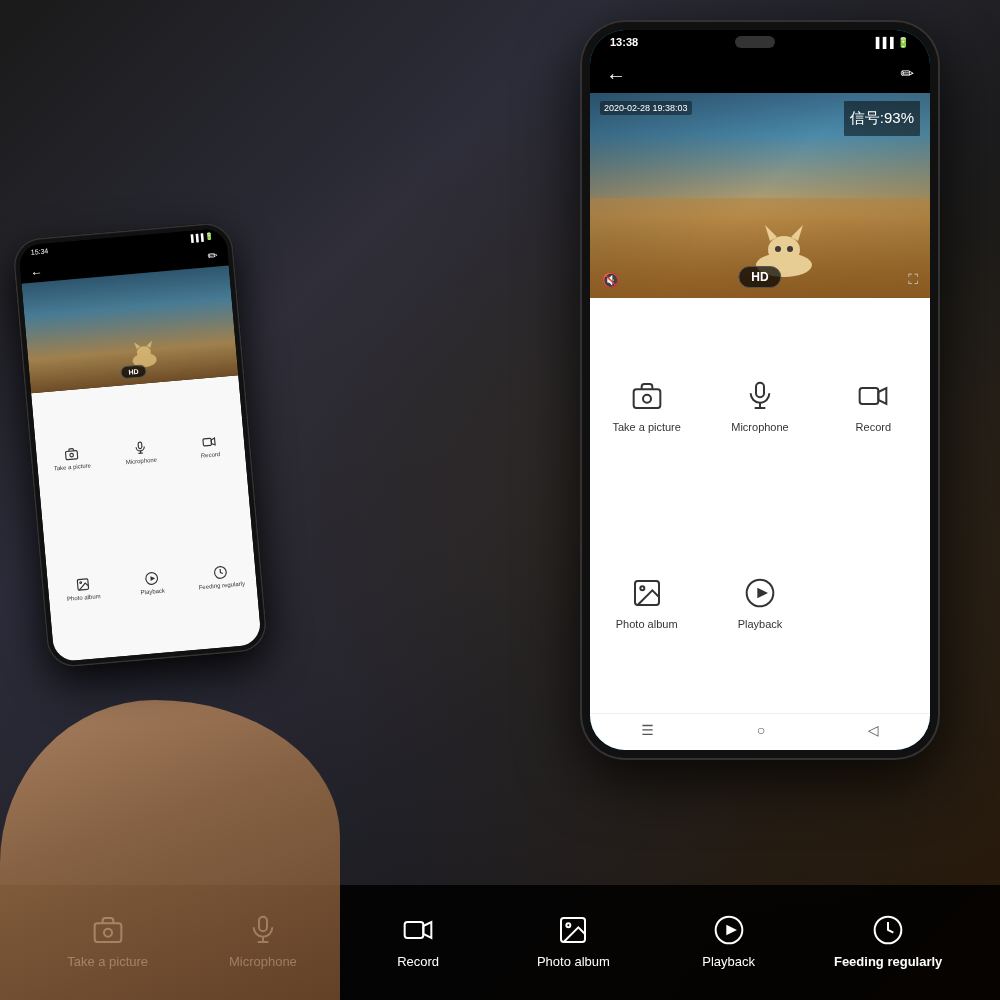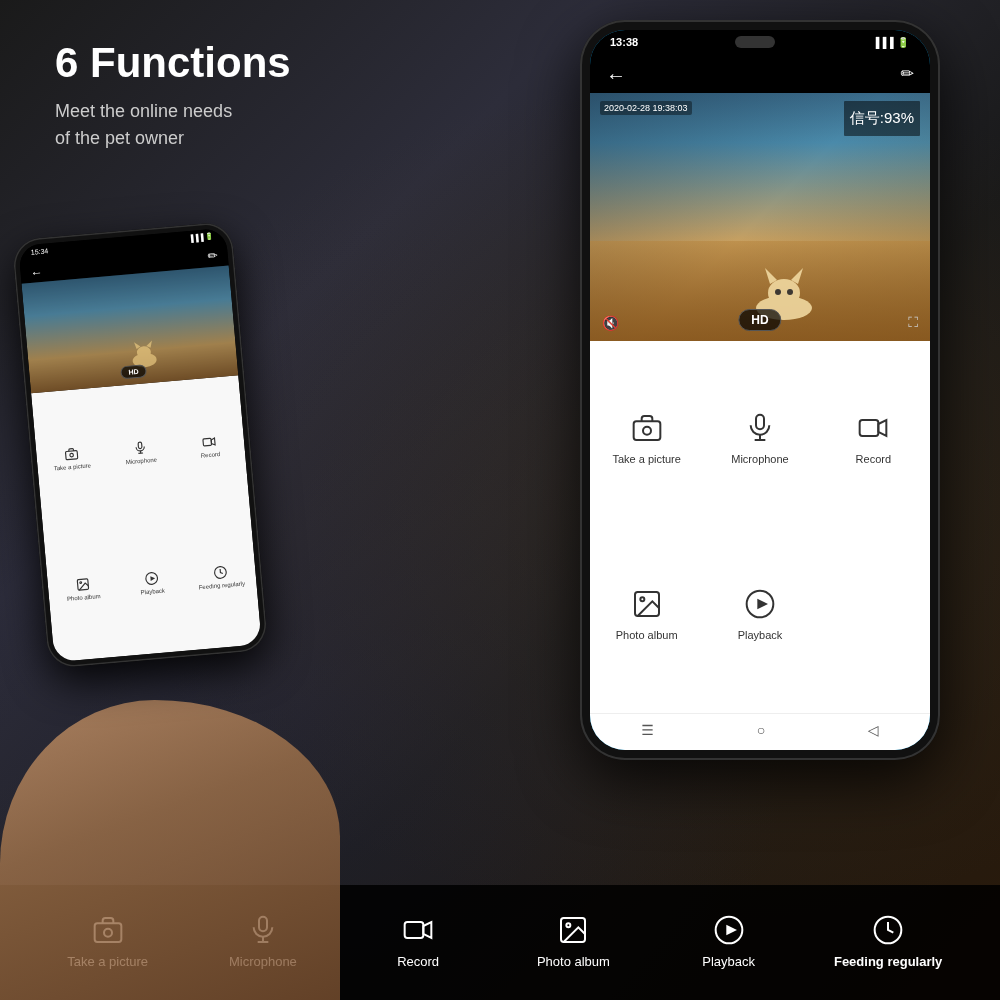--- a/index.html
+++ b/index.html
@@ -112,21 +112,21 @@
     }
 
     .nav-edit {
       color: #fff;
       font-size: 16px;
     }
 
     
     .camera-view {
       background: linear-gradient(180deg, #3a6b8a 0%, #4a8aaa 20%, #c8a060 60%, #8a6030 100%);
-      height: 248px;
+      height: 205px;
       position: relative;
       overflow: hidden;
     }
 
     .camera-view-overlay {
       position: absolute;
       inset: 0;
       background: linear-gradient(135deg, rgba(20,40,60,0.4) 0%, transparent 50%, rgba(80,60,20,0.3) 100%);
     }
 
@@ -370,27 +370,20 @@
     }
   </style>
 </head>
 <body>
 
 <div class="bg-overlay"></div>
 <div class="bg-scene"></div>
 
 <div class="content">
 
-  <div class="header-section">
-    <div class="title-6functions">6 Functions</div>
-    <div class="subtitle">
-      <span>Meet the online needs</span><br>
-      <span>of the pet owner</span>
-    </div>
-  </div>
 
   <div class="hand-shape"></div>
 
   <div class="phone-small">
     <div class="phone-small-inner">
       <div class="phone-small-status">
         <span>15:34</span>
         <span>▐▐▐ 🔋</span>
       </div>
       <div class="phone-small-nav">

